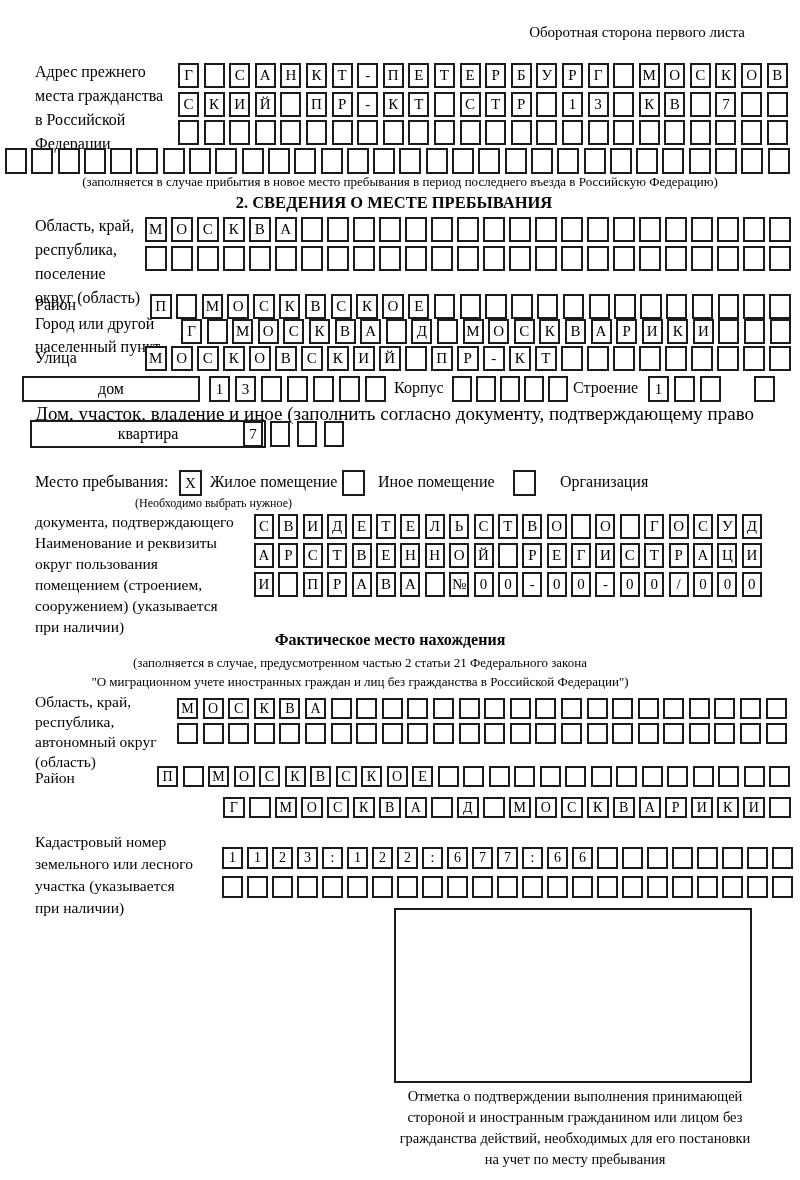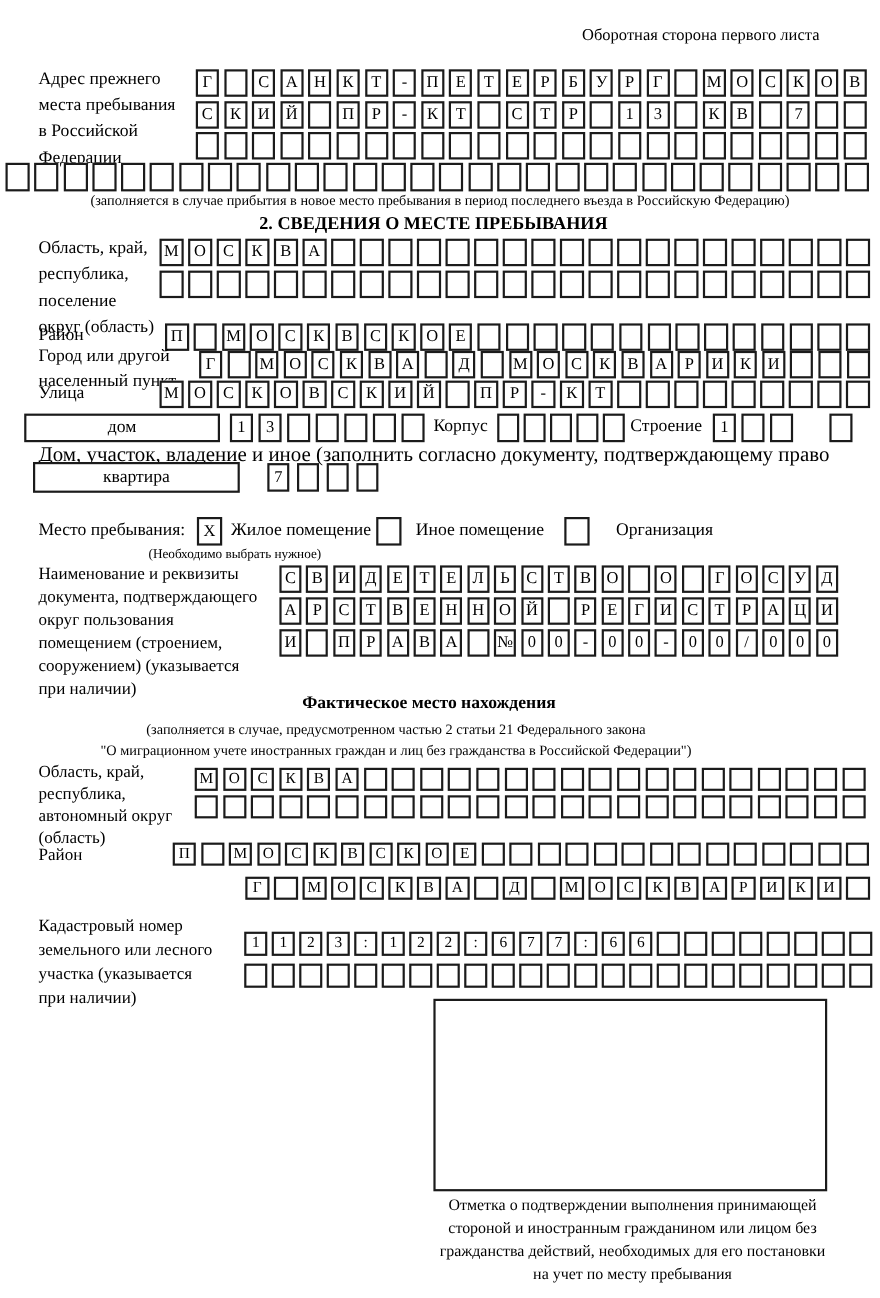--- a/index.html
+++ b/index.html
@@ -30,21 +30,21 @@
 </style>
 </head>
 <body>
 
 <div class="page">
 
   <div class="hdr">Оборотная сторона первого листа</div>
 
   <div class="lbl" style="left:35px;top:60px;--lh:24px;width:145px">
       <div class="tline">Адрес прежнего</div>
-      <div class="tline">места пребывания</div>
+      <div class="tline">места гражданства</div>
       <div class="tline">в Российской</div>
       <div class="tline">Федерации</div>
     </div>
   <div class="cells" style="left:178px;top:63px;--w:21px;--g:4.6px;--h:25px">
       <div class="cell">Г</div>
       <div class="cell"></div>
       <div class="cell">С</div>
       <div class="cell">А</div>
       <div class="cell">Н</div>
       <div class="cell">К</div>
@@ -325,40 +325,40 @@
     </div>
   <div class="lbl" style="left:573px;top:379px">Строение</div>
   <div class="cells stroenie-cells" style="left:648px;top:376px;--w:21px;--g:5px;--h:26px">
       <div class="cell">1</div>
       <div class="cell"></div>
       <div class="cell"></div>
       <div class="cell"></div>
     </div>
   <div class="caption" style="left:35px;top:403px">Дом, участок, владение и иное (заполнить согласно документу, подтверждающему право собственности)</div>
 
-  <div class="typebox" style="left:30px;top:420px;width:188px;height:28px">квартира</div>
+  <div class="typebox" style="left:30px;top:420px;width:236px;height:28px">квартира</div>
   <div class="cells" style="left:243px;top:421px;--w:20px;--g:7px;--h:26px">
       <div class="cell">7</div>
       <div class="cell"></div>
       <div class="cell"></div>
       <div class="cell"></div>
     </div>
 
   <div class="lbl" style="left:35px;top:473px">Место пребывания:</div>
   <div class="cbox" style="left:179px;top:470px">X</div>
   <div class="optlbl" style="left:210px;top:473px">Жилое помещение</div>
   <div class="cbox" style="left:342px;top:470px"></div>
   <div class="optlbl" style="left:378px;top:473px">Иное помещение</div>
   <div class="cbox" style="left:513px;top:470px"></div>
   <div class="optlbl" style="left:560px;top:473px">Организация</div>
   <div class="abs" style="left:135px;top:496px;width:600px;text-align:left;font-size:12px">(Необходимо выбрать нужное)</div>
 
   <div class="lbl lbl-sm" style="left:35px;top:511px;--lh:21px;width:215px">
+      <div class="tline">документа, подтверждающего</div>
       <div class="tline">Наименование и реквизиты</div>
-      <div class="tline">документа, подтверждающего</div>
       <div class="tline">округ пользования</div>
       <div class="tline">помещением (строением,</div>
       <div class="tline">сооружением) (указывается</div>
       <div class="tline">при наличии)</div>
     </div>
   <div class="cells" style="left:254px;top:514px;--w:20px;--g:4.4px;--h:25px">
       <div class="cell">С</div>
       <div class="cell">В</div>
       <div class="cell">И</div>
       <div class="cell">Д</div>

